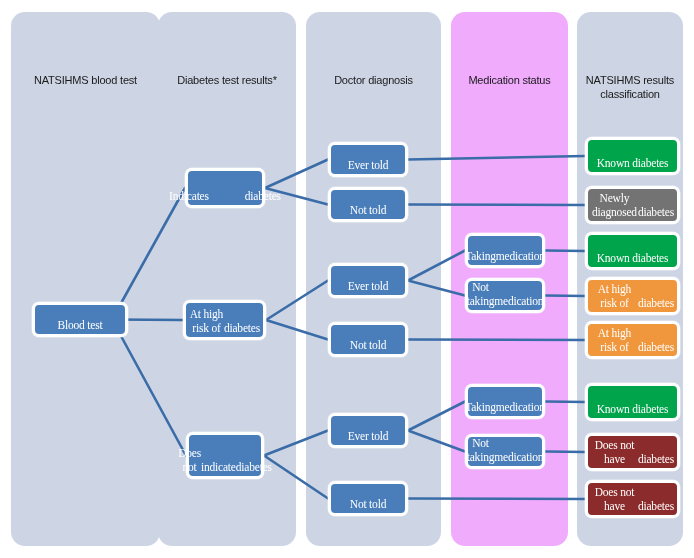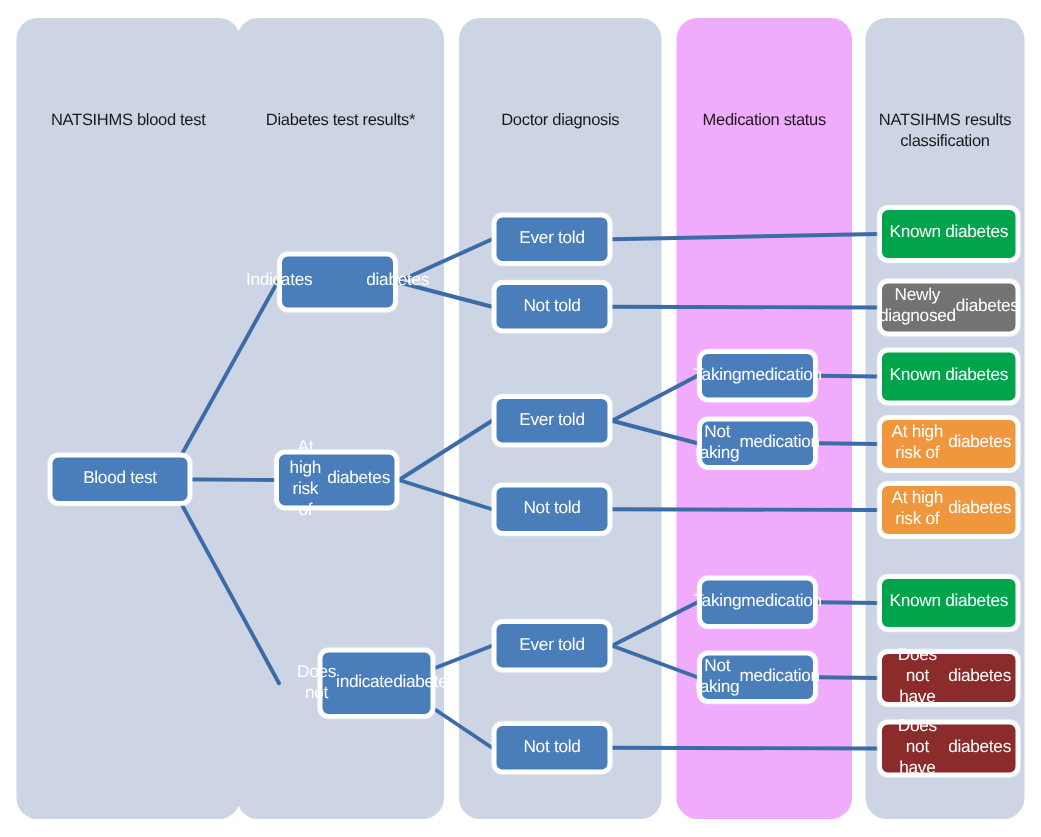--- a/index.html
+++ b/index.html
@@ -39,29 +39,30 @@
     width: 694px;
     height: 558px;
     pointer-events: none;
   }
   .node {
     position: absolute;
     box-sizing: border-box;
     border: 3px solid #ffffff;
     border-radius: 7px;
     display: flex;
-    align-items: center;
+    align-items: flex-end;
     justify-content: center;
     text-align: center;
     color: #ffffff;
     font-size: 11.5px;
     line-height: 1.2;
     letter-spacing: -0.2px;
     padding: 1px 3px;
     box-shadow: 0 0 0 0.5px rgba(255,255,255,0.6);
+    font-family: Liberation Serif, serif;
   }
   .node.blue   { background: #4a7ebb; }
   .node.green  { background: #00a44b; }
   .node.orange { background: #f0973d; }
   .node.maroon { background: #8c2b2b; }
   .node span { display: block; }
 </style>
 </head>
 <body>
 
@@ -111,21 +112,21 @@
         <span>Blood test</span>
       </div>
       <div class="node blue" style="left: 185px; top: 168px; width: 80px; height: 40px; background: rgb(74, 126, 187); gap: 36px;">
         <span>Indicates</span>
         <span>diabetes</span>
       </div>
       <div class="node blue" style="left: 183px; top: 300px; width: 83px; height: 40px; background: rgb(74, 126, 187);">
         <span>At high risk of</span>
         <span>diabetes</span>
       </div>
-      <div class="node blue" style="left: 186px; top: 432px; width: 78px; height: 47px; background: rgb(74, 126, 187); margin-left: 26px;">
+      <div class="node blue" style="left: 186px; top: 432px; width: 78px; height: 47px; background: rgb(74, 126, 187);">
         <span>Does not</span>
         <span>indicate</span>
         <span>diabetes</span>
       </div>
       <div class="node blue" style="left: 328px; top: 142px; width: 80px; height: 35px; background: rgb(74, 126, 187);">
         <span>Ever told</span>
       </div>
       <div class="node blue" style="left: 328px; top: 187px; width: 80px; height: 35px; background: rgb(74, 126, 187);">
         <span>Not told</span>
       </div>

